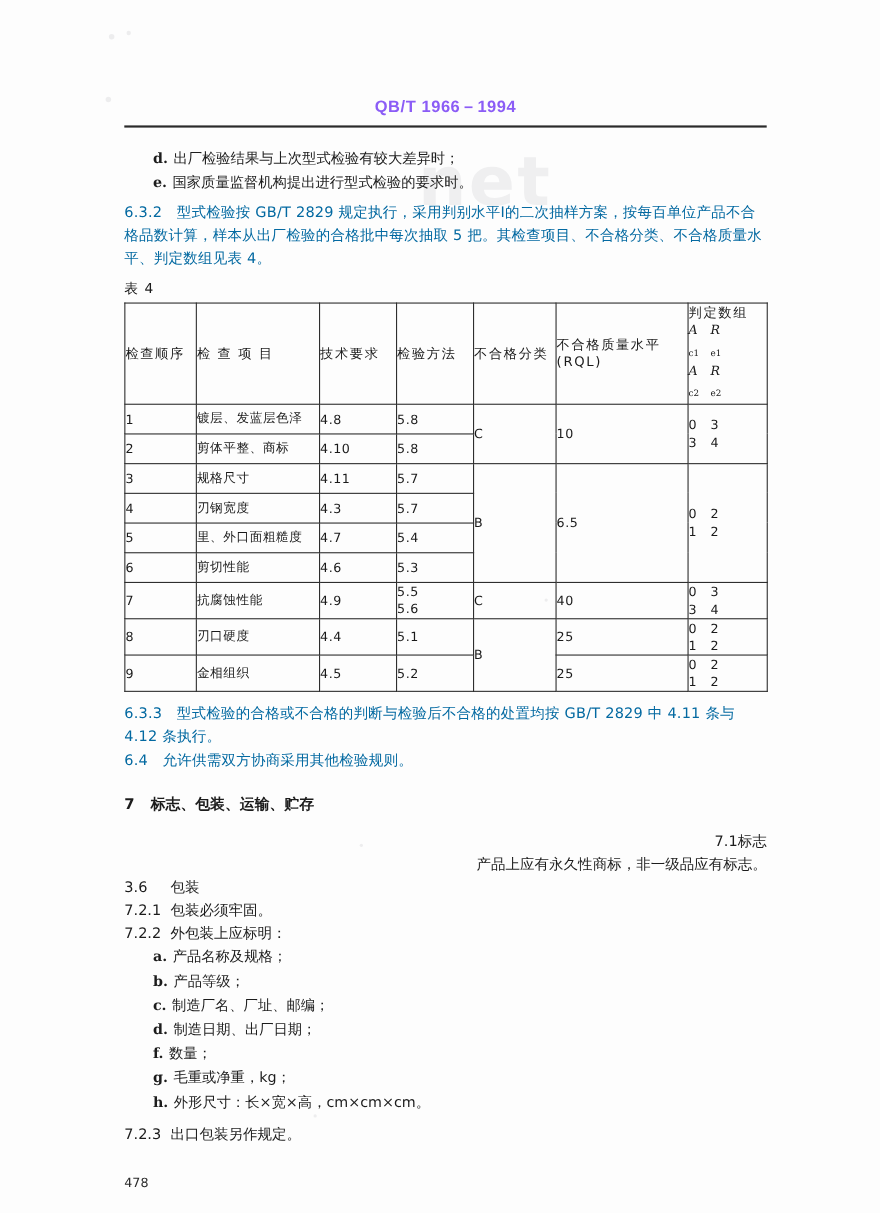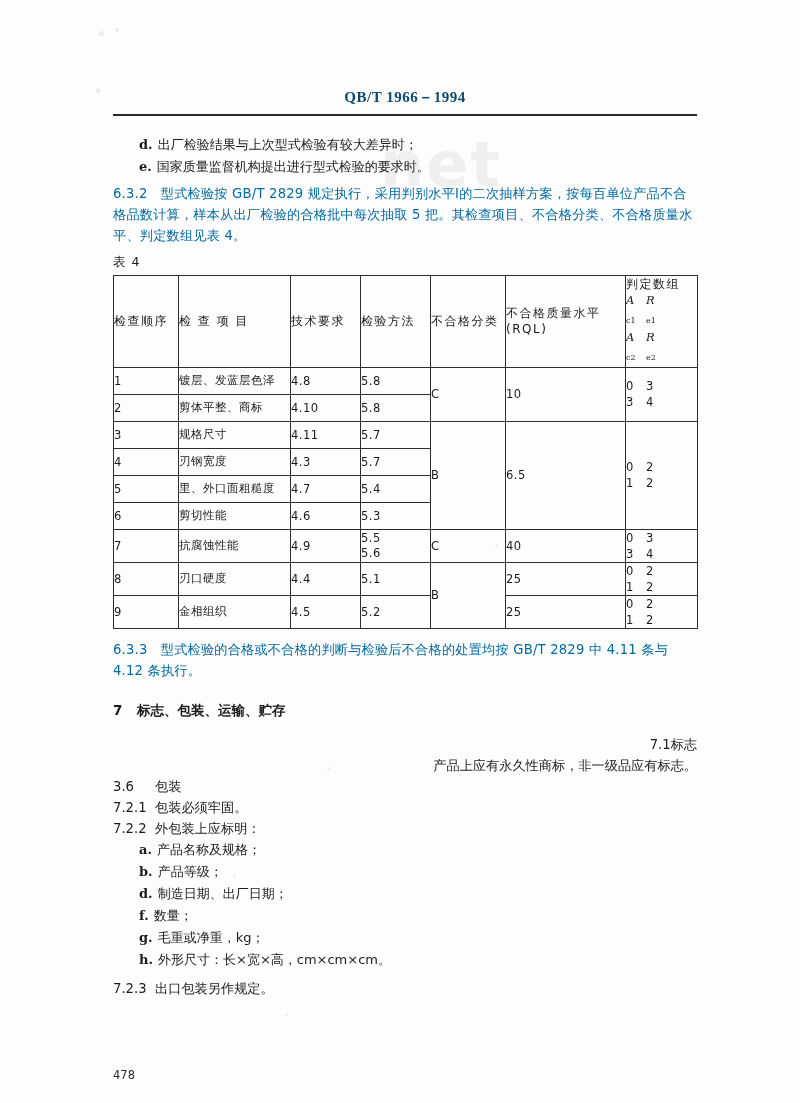--- a/index.html
+++ b/index.html
@@ -39,26 +39,26 @@
   .content {
     position: absolute;
     left: 113px;
     top: 0;
     width: 584px;
   }
 
   
   .doc-header {
     text-align: center;
-    font-family: Liberation Serif, serif;
+    font-family: Liberation Sans, sans-serif;
     font-weight: bold;
     font-size: 15px;
     letter-spacing: 0.5px;
     padding-top: 88px;
-    color: #0c4a6e;
+    color: #8b5cf6;
   }
   .header-rule {
     margin-top: 7px;
     border-top: 2px solid #2b2b2b;
     width: 100%;
   }
 
   
   .para {
     font-size: 13.2px;
@@ -333,20 +333,25 @@
         </tr>
       </tbody>
     </table>
 
     <div class="blk-633">
       <p class="para">
         <span class="num">6.3.3</span>&nbsp;&nbsp;&nbsp;<span>型式检验的合格或不合格的判断与检验后不合格的处置均按 GB/T 2829 中 4.11 条与 4.12 条执行。</span>
       </p>
     </div>
 
+    <div>
+      <p class="para">
+        <span class="num">6.4</span>&nbsp;&nbsp;&nbsp;<span>允许供需双方协商采用其他检验规则。</span>
+      </p>
+    </div>
 
     <div class="blk-7">
       <p class="sec-head">
         <span class="cl-no num">7</span><span>标志、包装、运输、贮存</span>
       </p>
     </div>
 
     <div class="blk-71">
       <p class="clause">
         <span class="cl-no num">7.1</span><span>标志</span>
@@ -368,20 +373,21 @@
 
     <div>
       <p class="clause">
         <span class="cl-no num">7.2.2</span><span>外包装上应标明：</span>
       </p>
     </div>
 
     <div>
       <p class="lettered"><span class="mk">a.</span><span>产品名称及规格；</span></p>
       <p class="lettered"><span class="mk">b.</span><span>产品等级；</span></p>
+      <p class="lettered"><span class="mk">c.</span><span>制造厂名、厂址、邮编；</span></p>
       <p class="lettered"><span class="mk">d.</span><span>制造日期、出厂日期；</span></p>
       <p class="lettered"><span class="mk">f.</span><span>数量；</span></p>
       <p class="lettered"><span class="mk">g.</span><span>毛重或净重，kg；</span></p>
       <p class="lettered"><span class="mk">h.</span><span>外形尺寸：长×宽×高，cm×cm×cm。</span></p>
     </div>
 
     <div class="blk-723">
       <p class="clause">
         <span class="cl-no num">7.2.3</span><span>出口包装另作规定。</span>
       </p>

